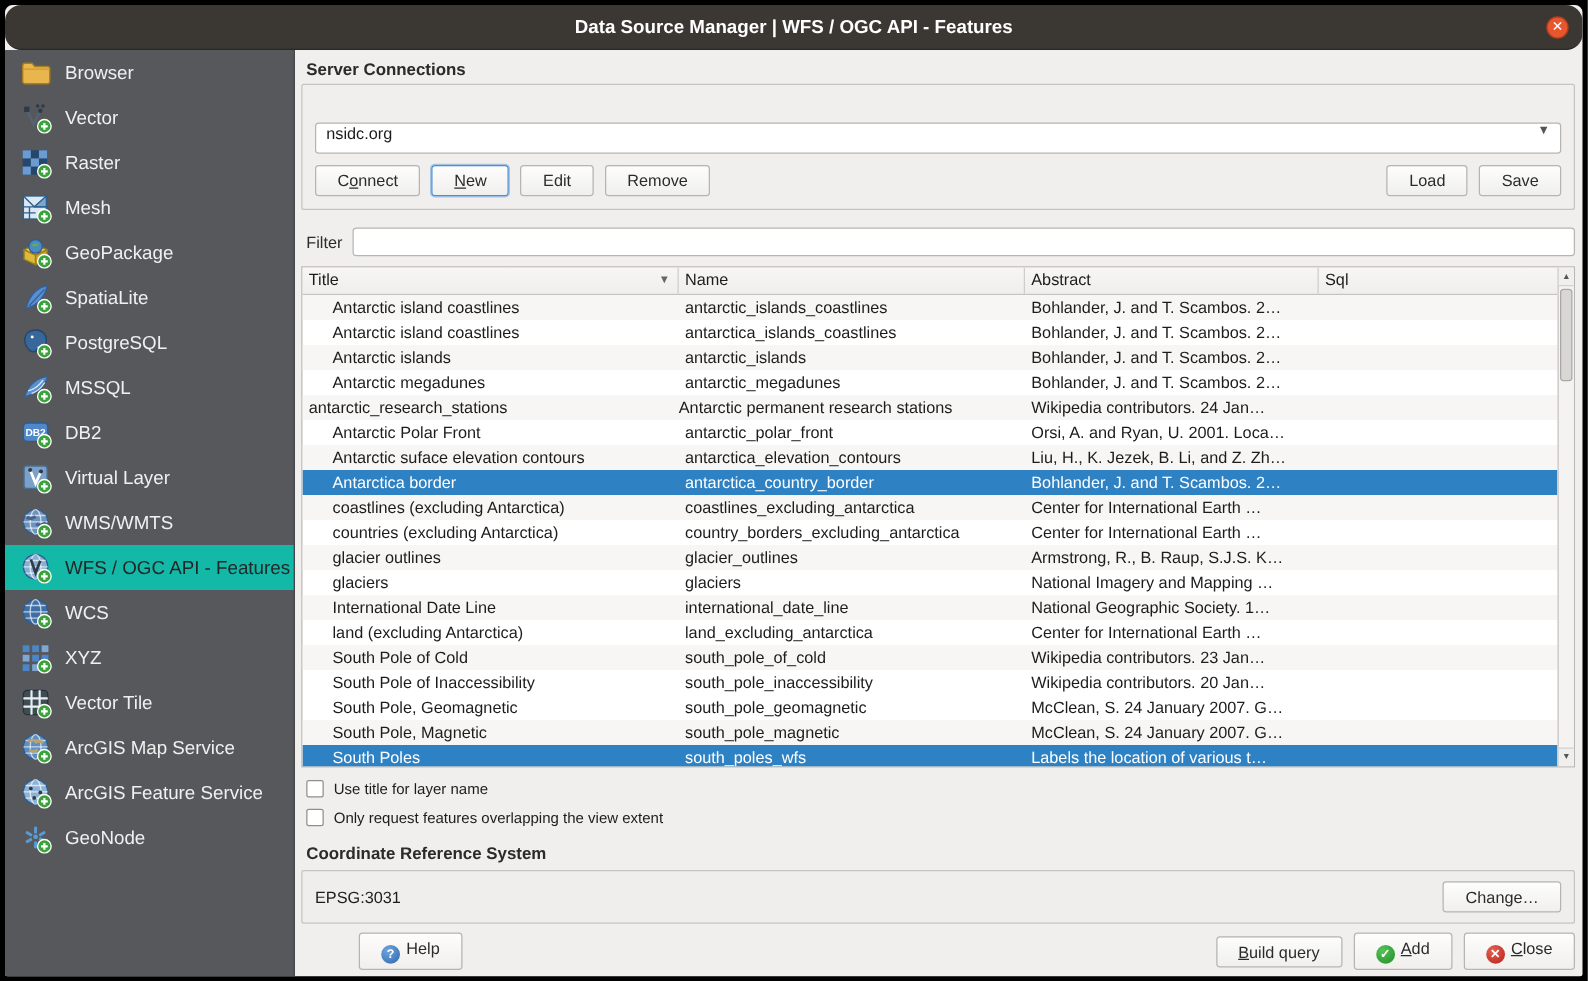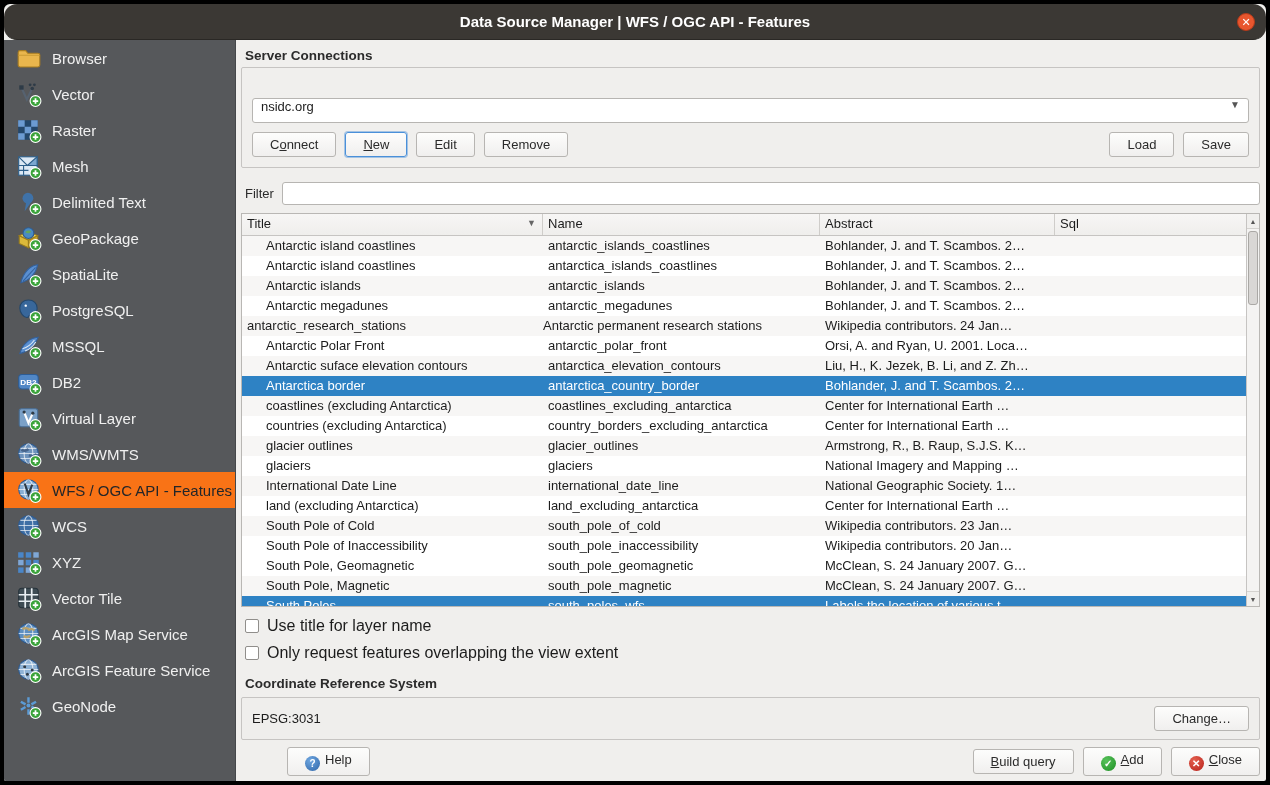--- a/index.html
+++ b/index.html
@@ -8,21 +8,21 @@
             border:2px solid #000; border-radius:8px 8px 4px 4px; overflow:hidden; display:flex; flex-direction:column; }
   
   .titlebar { height:36px; background:#3b3834; display:flex; align-items:center; justify-content:center; position:relative; flex:none; border-bottom:1px solid #2a2825;border-radius:13px;}
   .titlebar .title { color:#fff; font-weight:bold; font-size:15px; }
   .close-btn { position:absolute; right:11px; top:9px; width:18px; height:18px; border-radius:50%;
                background:#e8562e; border:1px solid #b33a1b; color:#fff; font-size:11px; line-height:16px; text-align:center; cursor:pointer; }
   .body-row { flex:1; display:flex; min-height:0; }
   
   .sidebar { width:232px; flex:none; background:#56585b; border-right:1px solid #45474a; overflow:hidden; }
   .side-item { height:36px; display:flex; align-items:center; gap:10px; padding-left:12px; color:#f0f0f0; font-size:15px; cursor:pointer; }
-  .side-item.selected { background:#f97316; color:#232629; }
+  .side-item.selected { background:#14b8a6; color:#232629; }
   .side-item .icon { width:26px; height:26px; flex:none; display:flex; align-items:center; justify-content:center; }
   .side-item .icon svg { width:26px; height:26px; }
   
   .main { flex:1; min-width:0; padding:6px 6px 0 5px; display:flex; flex-direction:column; position:relative; }
   .group-title { font-weight:bold; font-size:13.5px; color:#2b2b2b; padding:2px 0 4px 4px; }
   .groupbox { border:1px solid #c6c4c2; border-radius:2px; padding:10px; }
   .combo { height:25px; background:#fff; border:1px solid #b7b5b2; border-radius:3px; display:flex; align-items:flex-start; padding:0 8px; font-size:13px; color:#1c1c1c; position:relative; cursor:pointer;margin-top:20px; }
   .combo .arrow { position:absolute; right:8px; color:#555; font-size:10px; }
   .btnrow { display:flex; gap:9px; margin-top:9px; }
   .btn { background:linear-gradient(#fdfdfc,#f0efee); border:1px solid #b7b5b2; border-radius:3px;
@@ -48,21 +48,21 @@
   .c-name { width:277px; } .c-abstract { width:235px; } .cell.c-sql { flex:1; }
   
   .vscroll { position:absolute; top:0; right:0; bottom:0; width:13px; background:#f4f3f2; border-left:1px solid #c6c4c2; }
   .sc-btn { height:15px; display:flex; align-items:center; justify-content:center; font-size:7px; color:#555; background:#f0efed; border-bottom:1px solid #d4d2cf; cursor:pointer; }
   .sc-btn.down { position:absolute; bottom:0; left:0; right:0; border-top:1px solid #d4d2cf; border-bottom:none; }
   .sc-thumb { position:absolute; top:17px; left:1px; width:10px; height:74px; background:#d9d7d5; border:1px solid #aaa8a5; border-radius:3px; cursor:grab; }
   
   .check-row { display:flex; align-items:center; gap:8px; margin-top:10px; padding-left:4px; }
   .check-row + .check-row { margin-top:9px; }
   .checkbox { width:14px; height:14px; background:#fff; border:1px solid #908e8b; border-radius:2px; flex:none; cursor:pointer; }
-  .check-row label { font-size:16px; color:#1c1c1c; }
+  .check-row label { font-size:12px; color:#1c1c1c; }
   .crs-heading { margin-top:12px; }
   .crs-frame { border:1px solid #c6c4c2; border-radius:2px; height:46px; display:flex; align-items:center; padding:0 10px; margin-top:2px; background:#efeeec; }
   .crs-value { font-size:13px; color:#1c1c1c; flex:1; }
   
   .footer { display:flex; align-items:center; margin-top:7px; padding-bottom:5px; gap:9px;padding-left:46px; }
   .icn { display:inline-block; width:15px; height:15px; border-radius:50%; color:#fff; font-size:10px; font-weight:bold; line-height:15px; text-align:center; margin-right:5px; vertical-align:-3px; }
   .icn-help { background:radial-gradient(circle at 35% 30%, #6ea6e0, #2f66a8); }
   .icn-add { background:radial-gradient(circle at 35% 30%, #57c25a, #1e8f24); }
   .icn-close { background:radial-gradient(circle at 35% 30%, #e4604f, #b7211a); }
   u { text-decoration:underline; }
@@ -119,31 +119,20 @@
           <span class="icon">
             <svg viewBox="0 0 24 24" xmlns="http://www.w3.org/2000/svg">
               <rect x="2.5" y="3.5" width="17" height="17" fill="#dce9f5" stroke="#2d5f8a"></rect>
               <path d="M2.5 3.5l8 8 9-8v8l-9 0z" fill="#7aa7d0" stroke="#2d5f8a"></path>
               <path d="M2.5 11.5h17M2.5 16h9M7 11.5v9" stroke="#2d5f8a" fill="none"></path>
               <circle cx="18" cy="18.5" r="5" fill="#3aa33a" stroke="#fff" stroke-width="1"></circle>
               <path d="M18 16v5M15.5 18.5h5" stroke="#fff" stroke-width="1.6"></path>
             </svg>
           </span>
           <span>Mesh</span>
-        </div>
-        <div class="side-item">
-          <span class="icon">
-            <svg viewBox="0 0 24 24" xmlns="http://www.w3.org/2000/svg">
-              <circle cx="11" cy="8.5" r="5" fill="#3f72a8"></circle>
-              <path d="M14.5 11.5 L8 20.5 L9.5 11.5 z" fill="#3f72a8"></path>
-              <circle cx="18" cy="18.5" r="5" fill="#3aa33a" stroke="#fff" stroke-width="1"></circle>
-              <path d="M18 16v5M15.5 18.5h5" stroke="#fff" stroke-width="1.6"></path>
-            </svg>
-          </span>
-          <span>Delimited Text</span>
         </div>
         <div class="side-item">
           <span class="icon">
             <svg viewBox="0 0 24 24" xmlns="http://www.w3.org/2000/svg">
               <path d="M3 10l8.5-4 8.5 4-8.5 4z" fill="#efd354" stroke="#9a7d1d"></path>
               <path d="M3 10v7l8.5 4v-7z" fill="#dcb93a" stroke="#9a7d1d"></path>
               <path d="M20 10v7l-8.5 4v-7z" fill="#c9a52e" stroke="#9a7d1d"></path>
               <circle cx="11.5" cy="7.5" r="5" fill="#4a8bc2" stroke="#2d5c94"></circle>
               <path d="M8.5 6.5c1-1.5 4-2 5.5-.8-.5 1.8-3.5 2.8-5.5.8z" fill="#63a85e"></path>
               <circle cx="18" cy="18.5" r="5" fill="#3aa33a" stroke="#fff" stroke-width="1"></circle>

